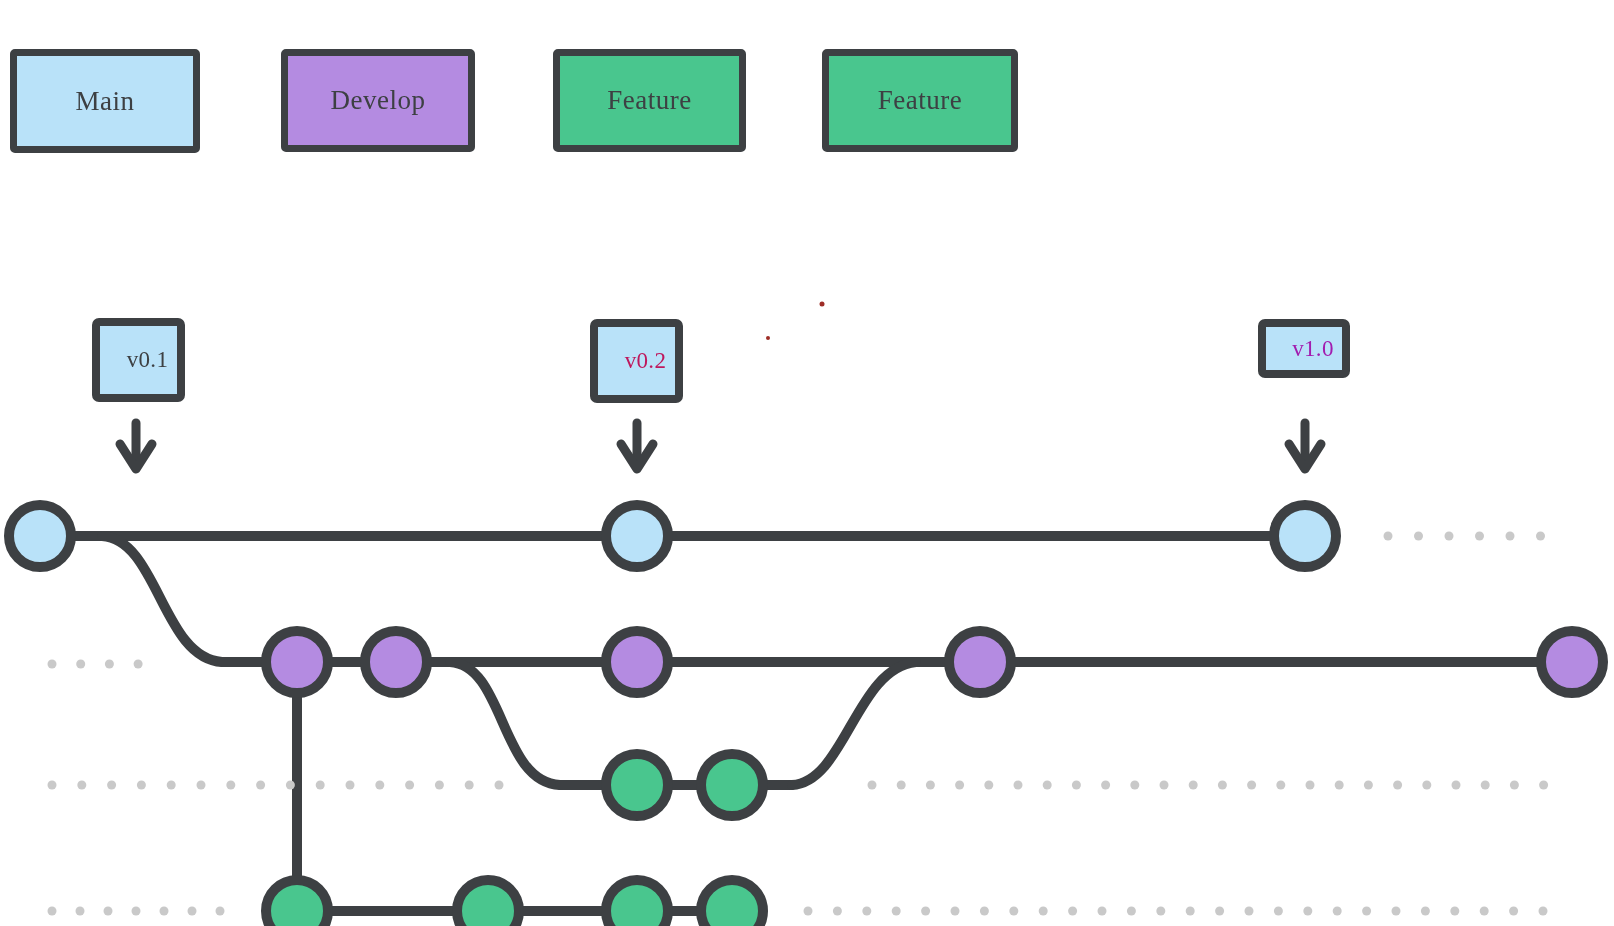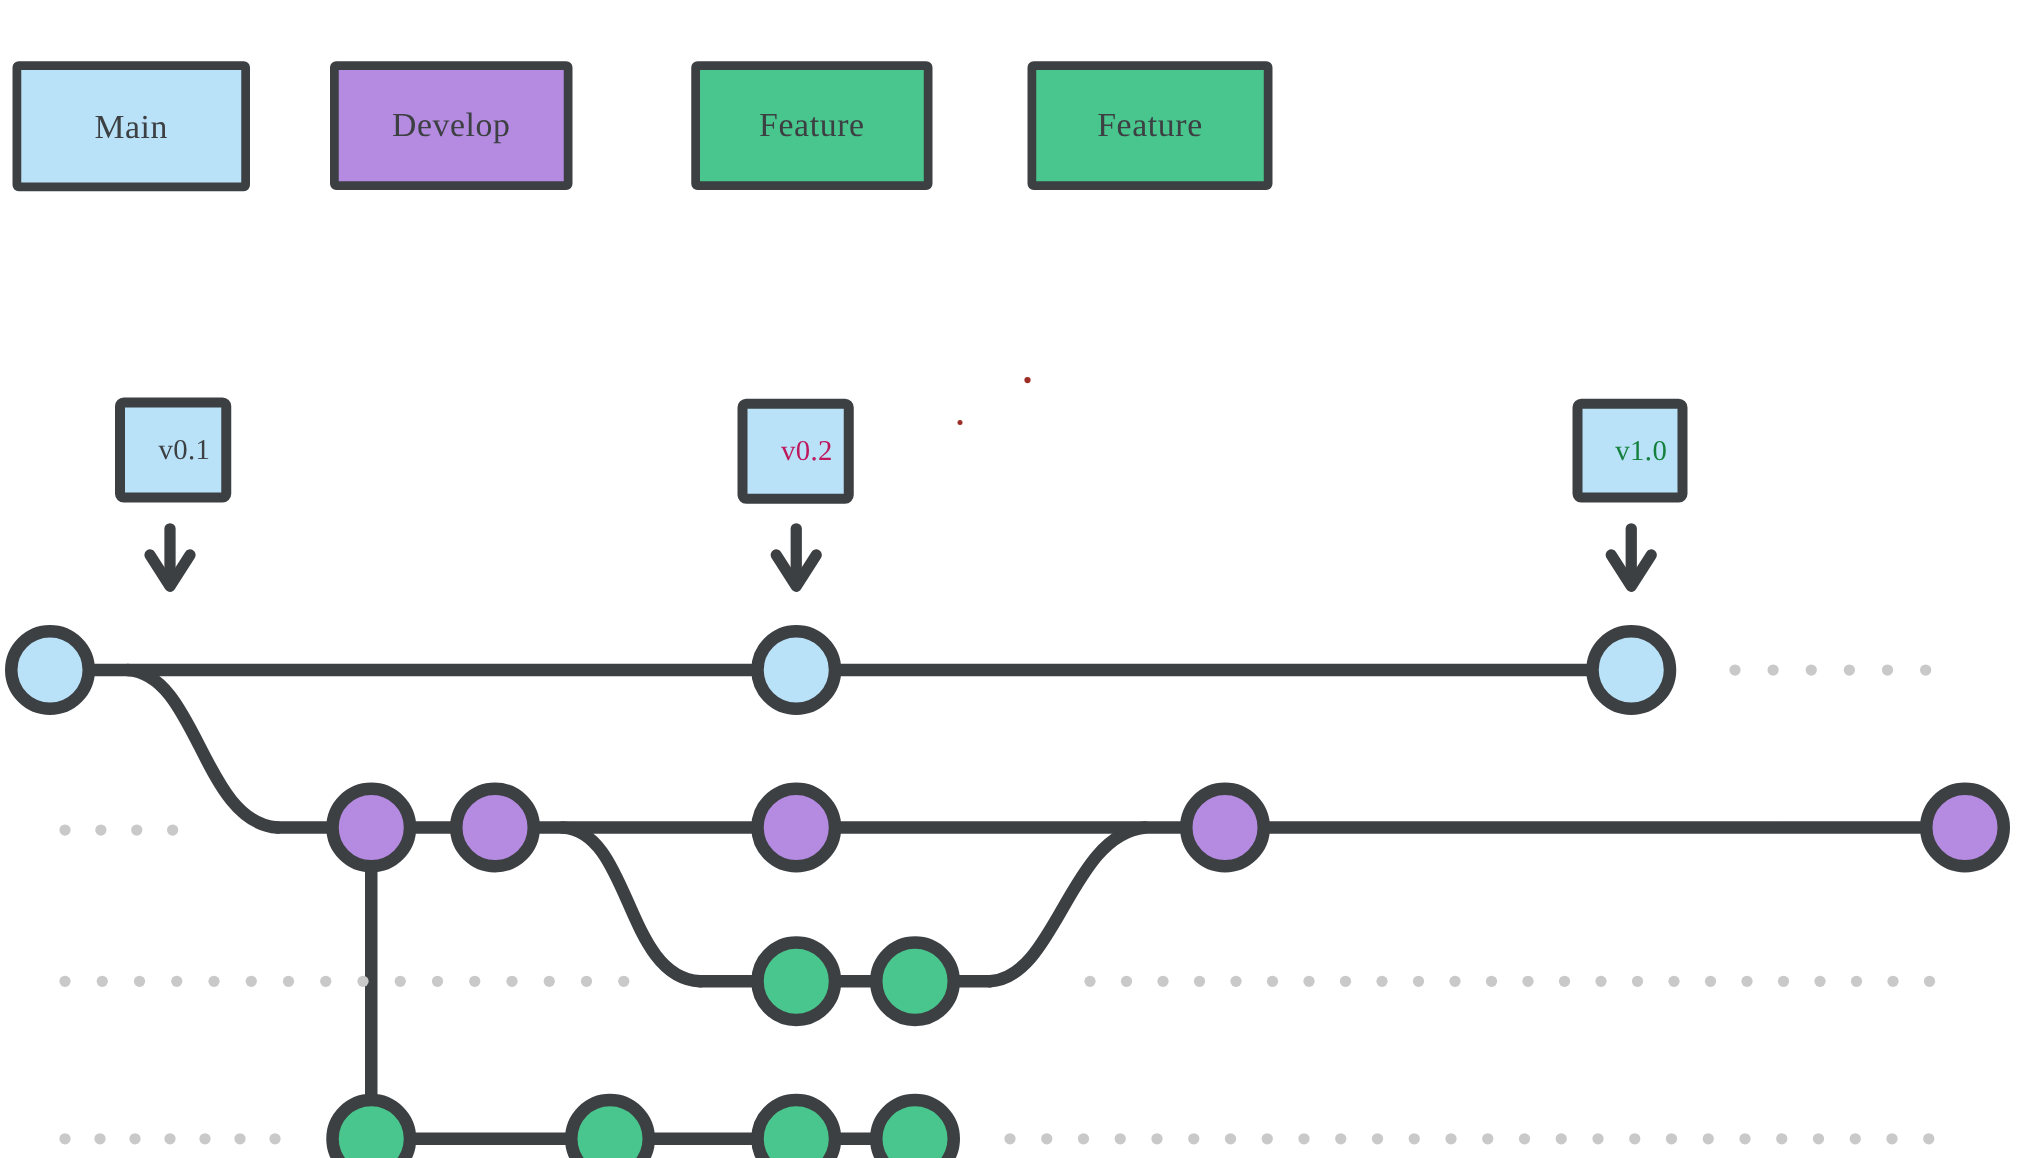--- a/index.html
+++ b/index.html
@@ -21,37 +21,37 @@
   svg.graph{position:absolute;left:0;top:0;}
 </style>
 </head>
 <body>
 
 <div class="stage">
 
   <div class="legend-box" style="left: 10px; top: 17px; width: 190px; height: 104px; background: rgb(185, 226, 249); border-color: rgb(61, 64, 67); color: rgb(61, 64, 67);">
     <span>Main</span>
   </div>
-  <div class="legend-box" style="left: 264px; top: 17px; width: 194px; height: 103px; background: rgb(180, 139, 225); border-color: rgb(61, 64, 67); color: rgb(61, 64, 67);">
+  <div class="legend-box" style="left: 281px; top: 17px; width: 194px; height: 103px; background: rgb(180, 139, 225); border-color: rgb(61, 64, 67); color: rgb(61, 64, 67);">
     <span>Develop</span>
   </div>
   <div class="legend-box" style="left: 553px; top: 17px; width: 193px; height: 103px; background: rgb(73, 198, 142); border-color: rgb(61, 64, 67); color: rgb(61, 64, 67);">
     <span>Feature</span>
   </div>
   <div class="legend-box" style="left: 822px; top: 17px; width: 196px; height: 103px; background: rgb(73, 198, 142); border-color: rgb(61, 64, 67); color: rgb(61, 64, 67);">
     <span>Feature</span>
   </div>
 
   <div class="tag-box" style="left: 92px; top: 286px; width: 93px; height: 84px; background: rgb(185, 226, 249); border-color: rgb(61, 64, 67); color: rgb(61, 64, 67);">
     <span>v0.1</span>
   </div>
   <div class="tag-box" style="left: 590px; top: 287px; width: 93px; height: 84px; background: rgb(185, 226, 249); border-color: rgb(61, 64, 67); color: #be185d;">
     <span>v0.2</span>
   </div>
-  <div class="tag-box" style="left: 1258px; top: 287px; width: 92px; height: 83px; background: rgb(185, 226, 249); border-color: rgb(61, 64, 67); color: #15803d;">
+  <div class="tag-box" style="left: 1258px; top: 287px; width: 92px; height: 59px; background: rgb(185, 226, 249); border-color: rgb(61, 64, 67); color: #a21caf;">
     <span>v1.0</span>
   </div>
 
   <svg class="graph" width="1614" height="926" viewBox="0 0 1614 926">
       <path d="M 40 504 L 1305 504" fill="none" stroke="#3d4043" stroke-width="10" stroke-linecap="round"></path>
       <path d="M 102 504 C 158 507 162 626 222 630" fill="none" stroke="#3d4043" stroke-width="10" stroke-linecap="round"></path>
       <path d="M 222 630 L 1572 630" fill="none" stroke="#3d4043" stroke-width="10" stroke-linecap="round"></path>
       <path d="M 450 630 C 505 633 500 750 560 753" fill="none" stroke="#3d4043" stroke-width="10" stroke-linecap="round"></path>
       <path d="M 560 753 L 792 753" fill="none" stroke="#3d4043" stroke-width="10" stroke-linecap="round"></path>
       <path d="M 792 753 C 845 750 856 636 916 630" fill="none" stroke="#3d4043" stroke-width="10" stroke-linecap="round"></path>

